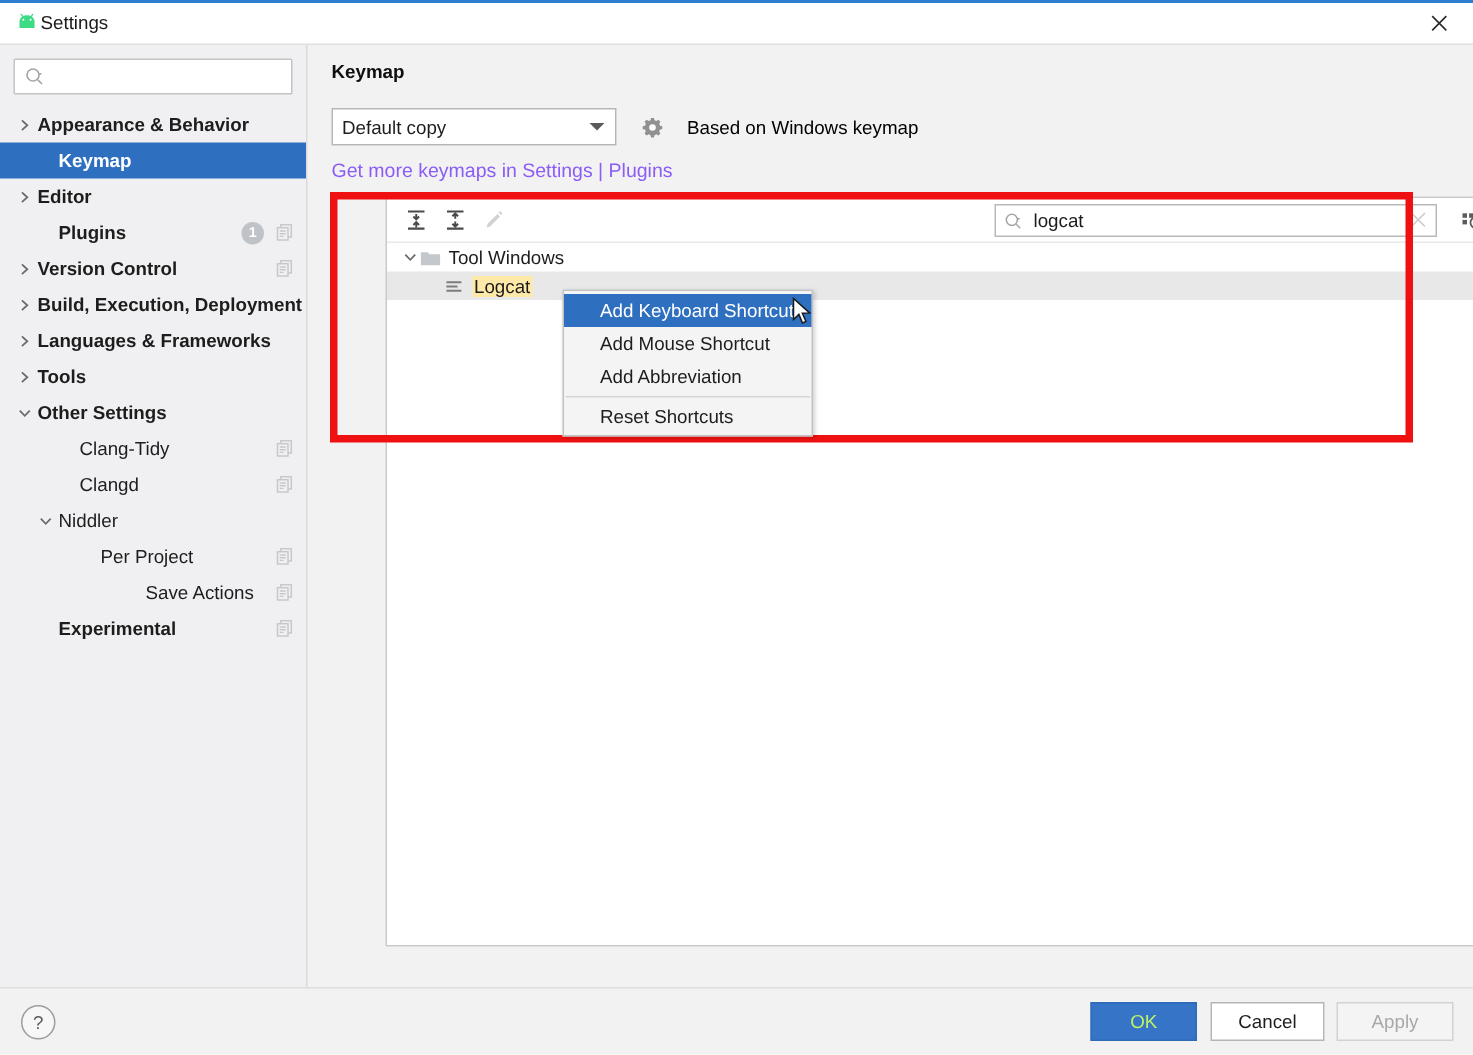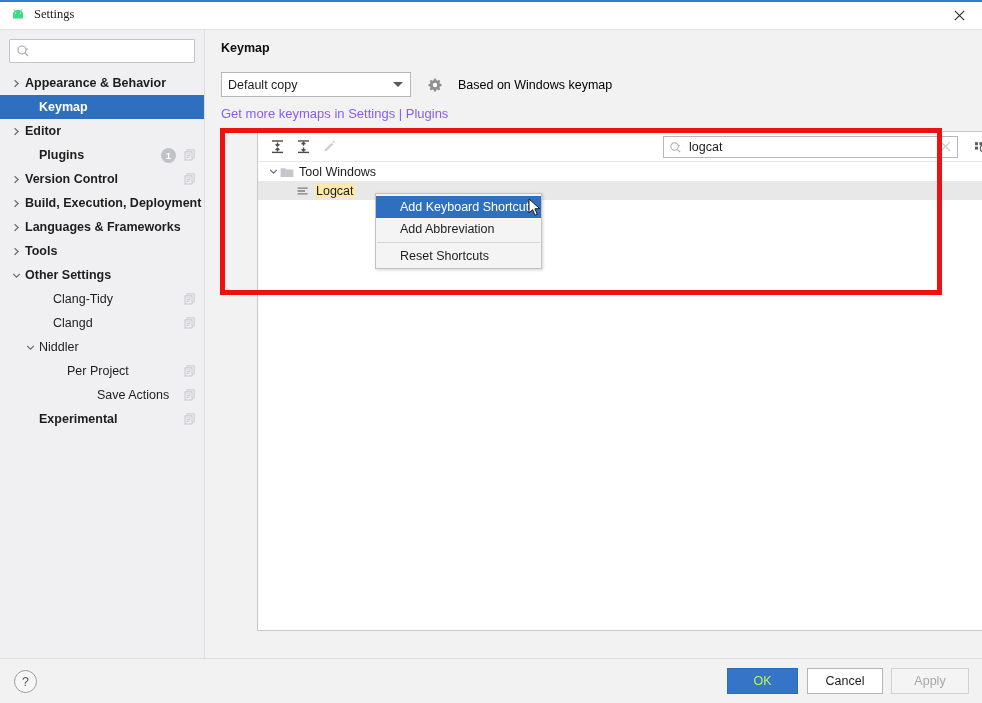--- a/index.html
+++ b/index.html
@@ -18,21 +18,21 @@
   .titlebar {
     position:absolute; left:0; top:0; width:982px; height:30px;
     background:#ffffff;
     border-bottom:1px solid #e0e0e0;
     display:flex; align-items:center;
   }
   .titlebar .topline {
     position:absolute; left:0; top:0; width:982px; height:2px; background:#2f7fd1;
   }
   .app-icon { margin-left:9px; width:18px; height:18px; display:flex; align-items:center; justify-content:center;}
-  .title-text { margin-left:7px; font-size:12.5px; color:#1b1b1b;font-family:Liberation Serif, serif; }
+  .title-text { margin-left:0; font-size:12.5px; color:#1b1b1b; }
   .close-btn {
     position:absolute; right:0; top:1px; width:46px; height:28px;
     display:flex; align-items:center; justify-content:center;
     font-size:15px; color:#2a2a2a; cursor:pointer;
   }
 
   
   .sidebar {
     position:absolute; left:0; top:30px; width:205px; height:628px;
     background:#f0f0f2;
@@ -419,20 +419,21 @@
       </div>
 
     <div class="vscroll">
       <div class="thumb"></div>
     </div>
   </div>
 </div>
 
 <div class="ctxmenu" id="context-menu">
     <div class="ctxitem hl">Add Keyboard Shortcut</div>
+    <div class="ctxitem">Add Mouse Shortcut</div>
     <div class="ctxitem">Add Abbreviation</div>
     <div class="ctxsep"></div>
     <div class="ctxitem">Reset Shortcuts</div>
   </div>
 
 <div class="cursor">
   <svg width="14" height="20" viewBox="0 0 14 20">
     <path d="M1 1 L1 15 L4.6 11.6 L7 17.3 L9.3 16.3 L6.9 10.8 L11.7 10.6 Z" fill="#ffffff" stroke="#1a1a1a" stroke-width="1"></path>
   </svg>
 </div>

